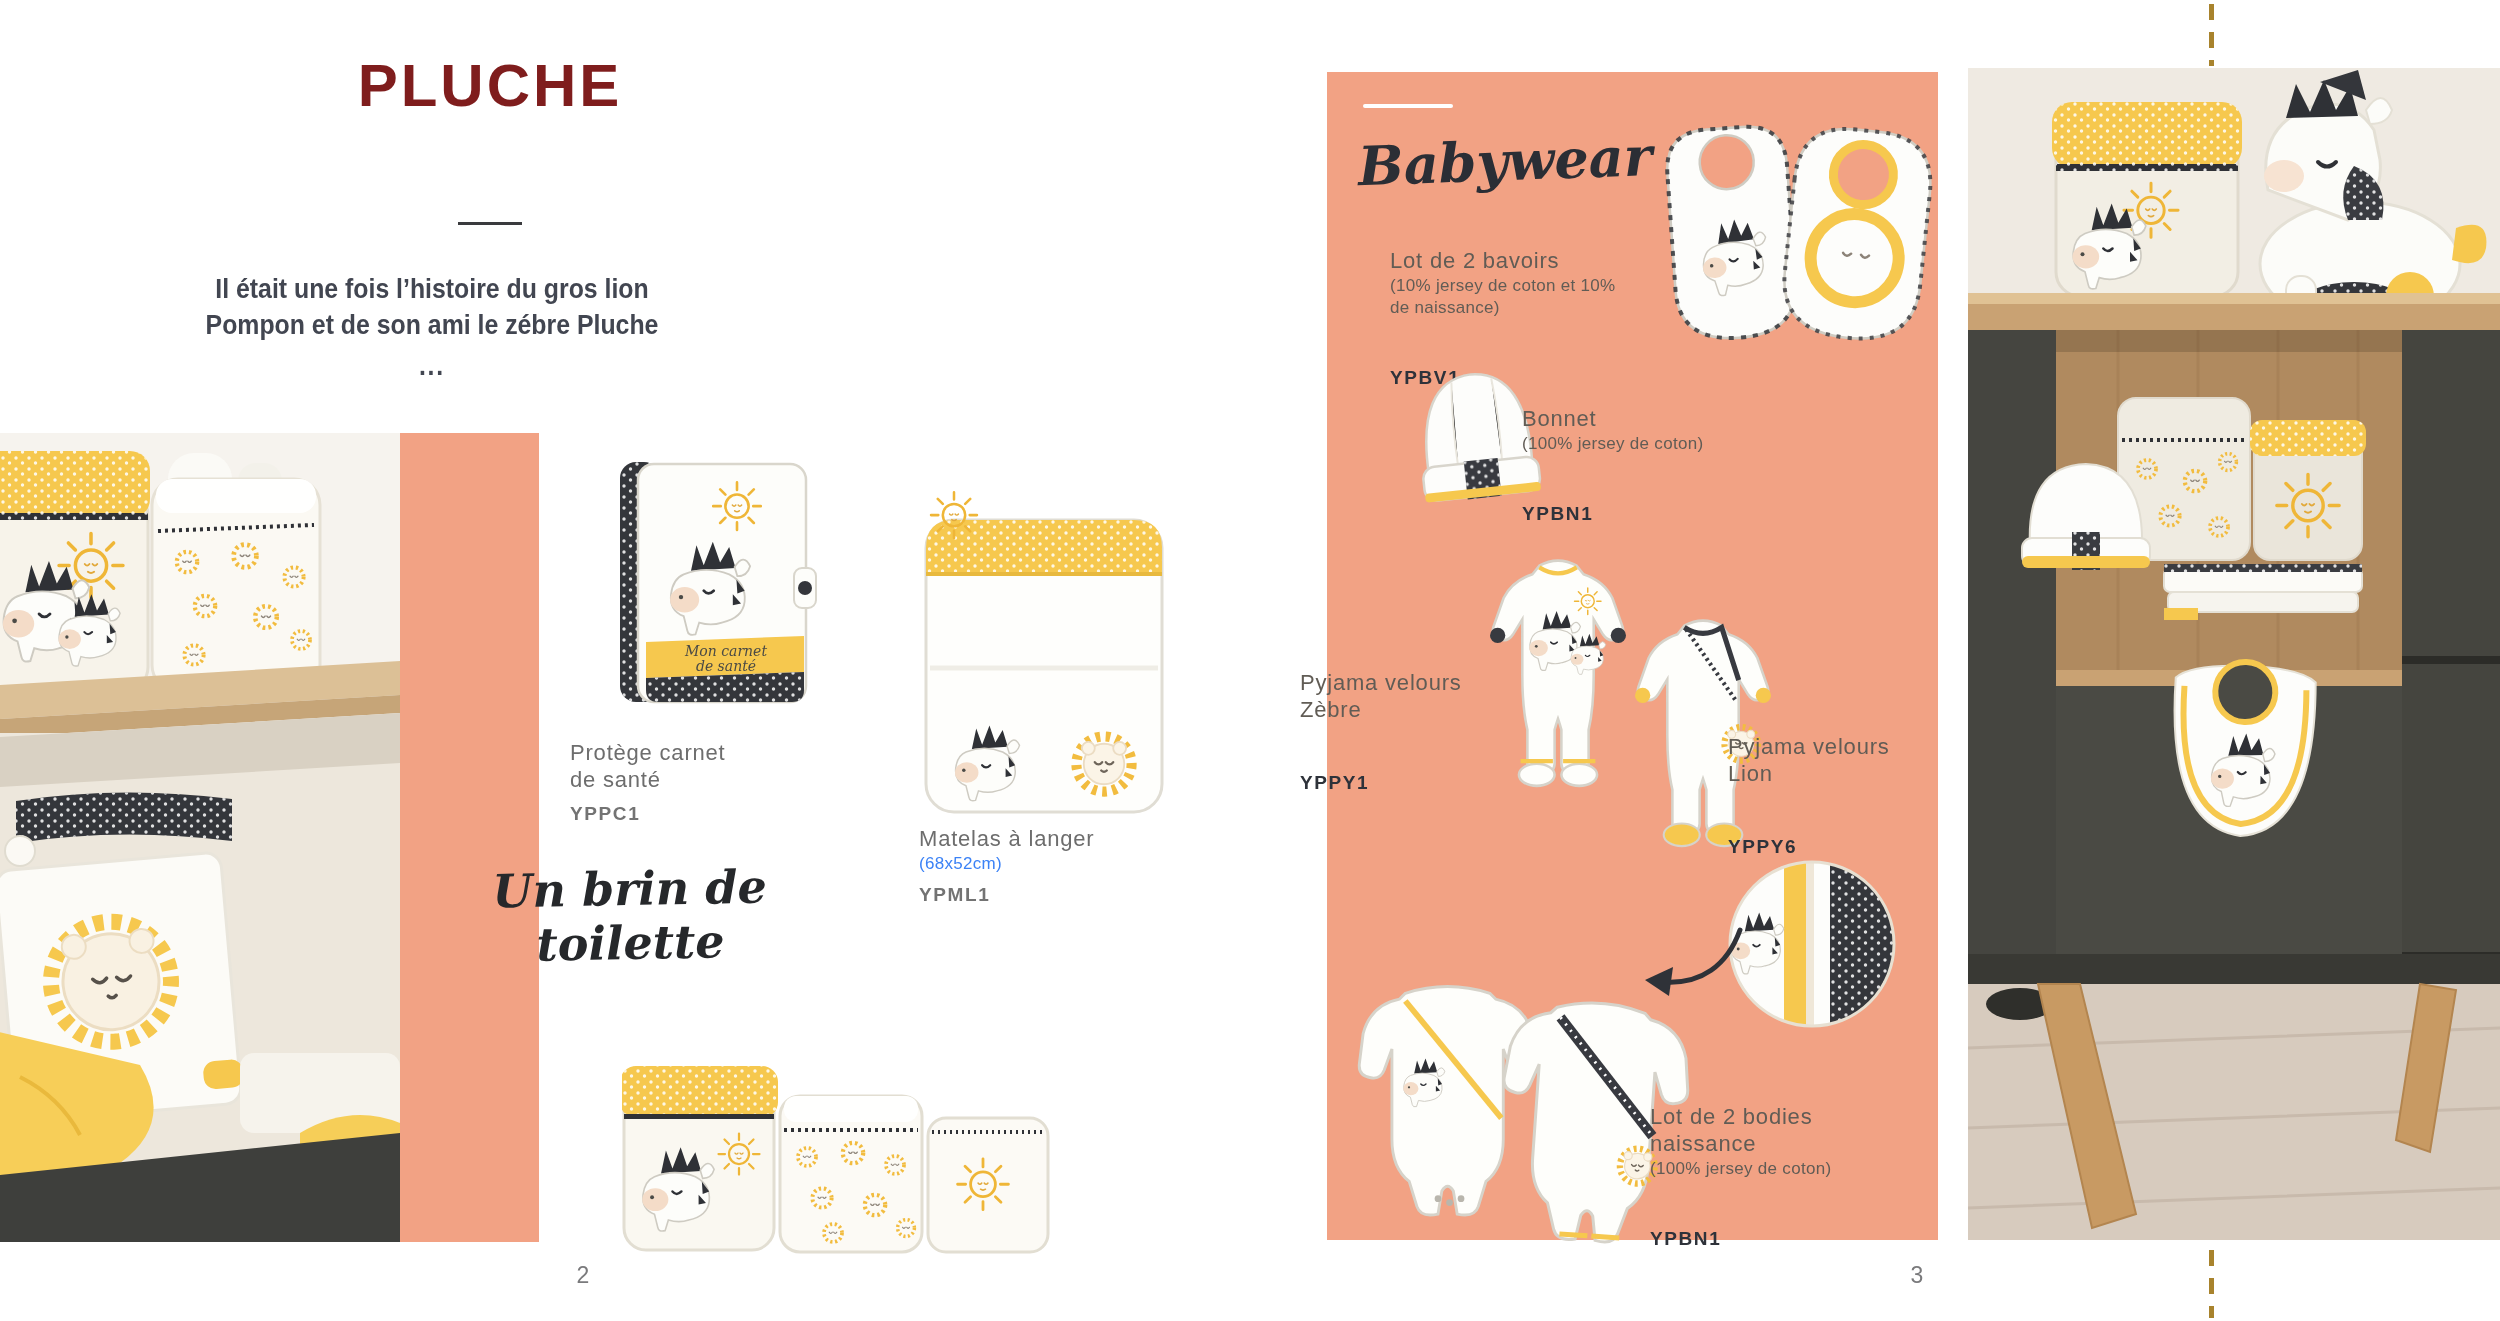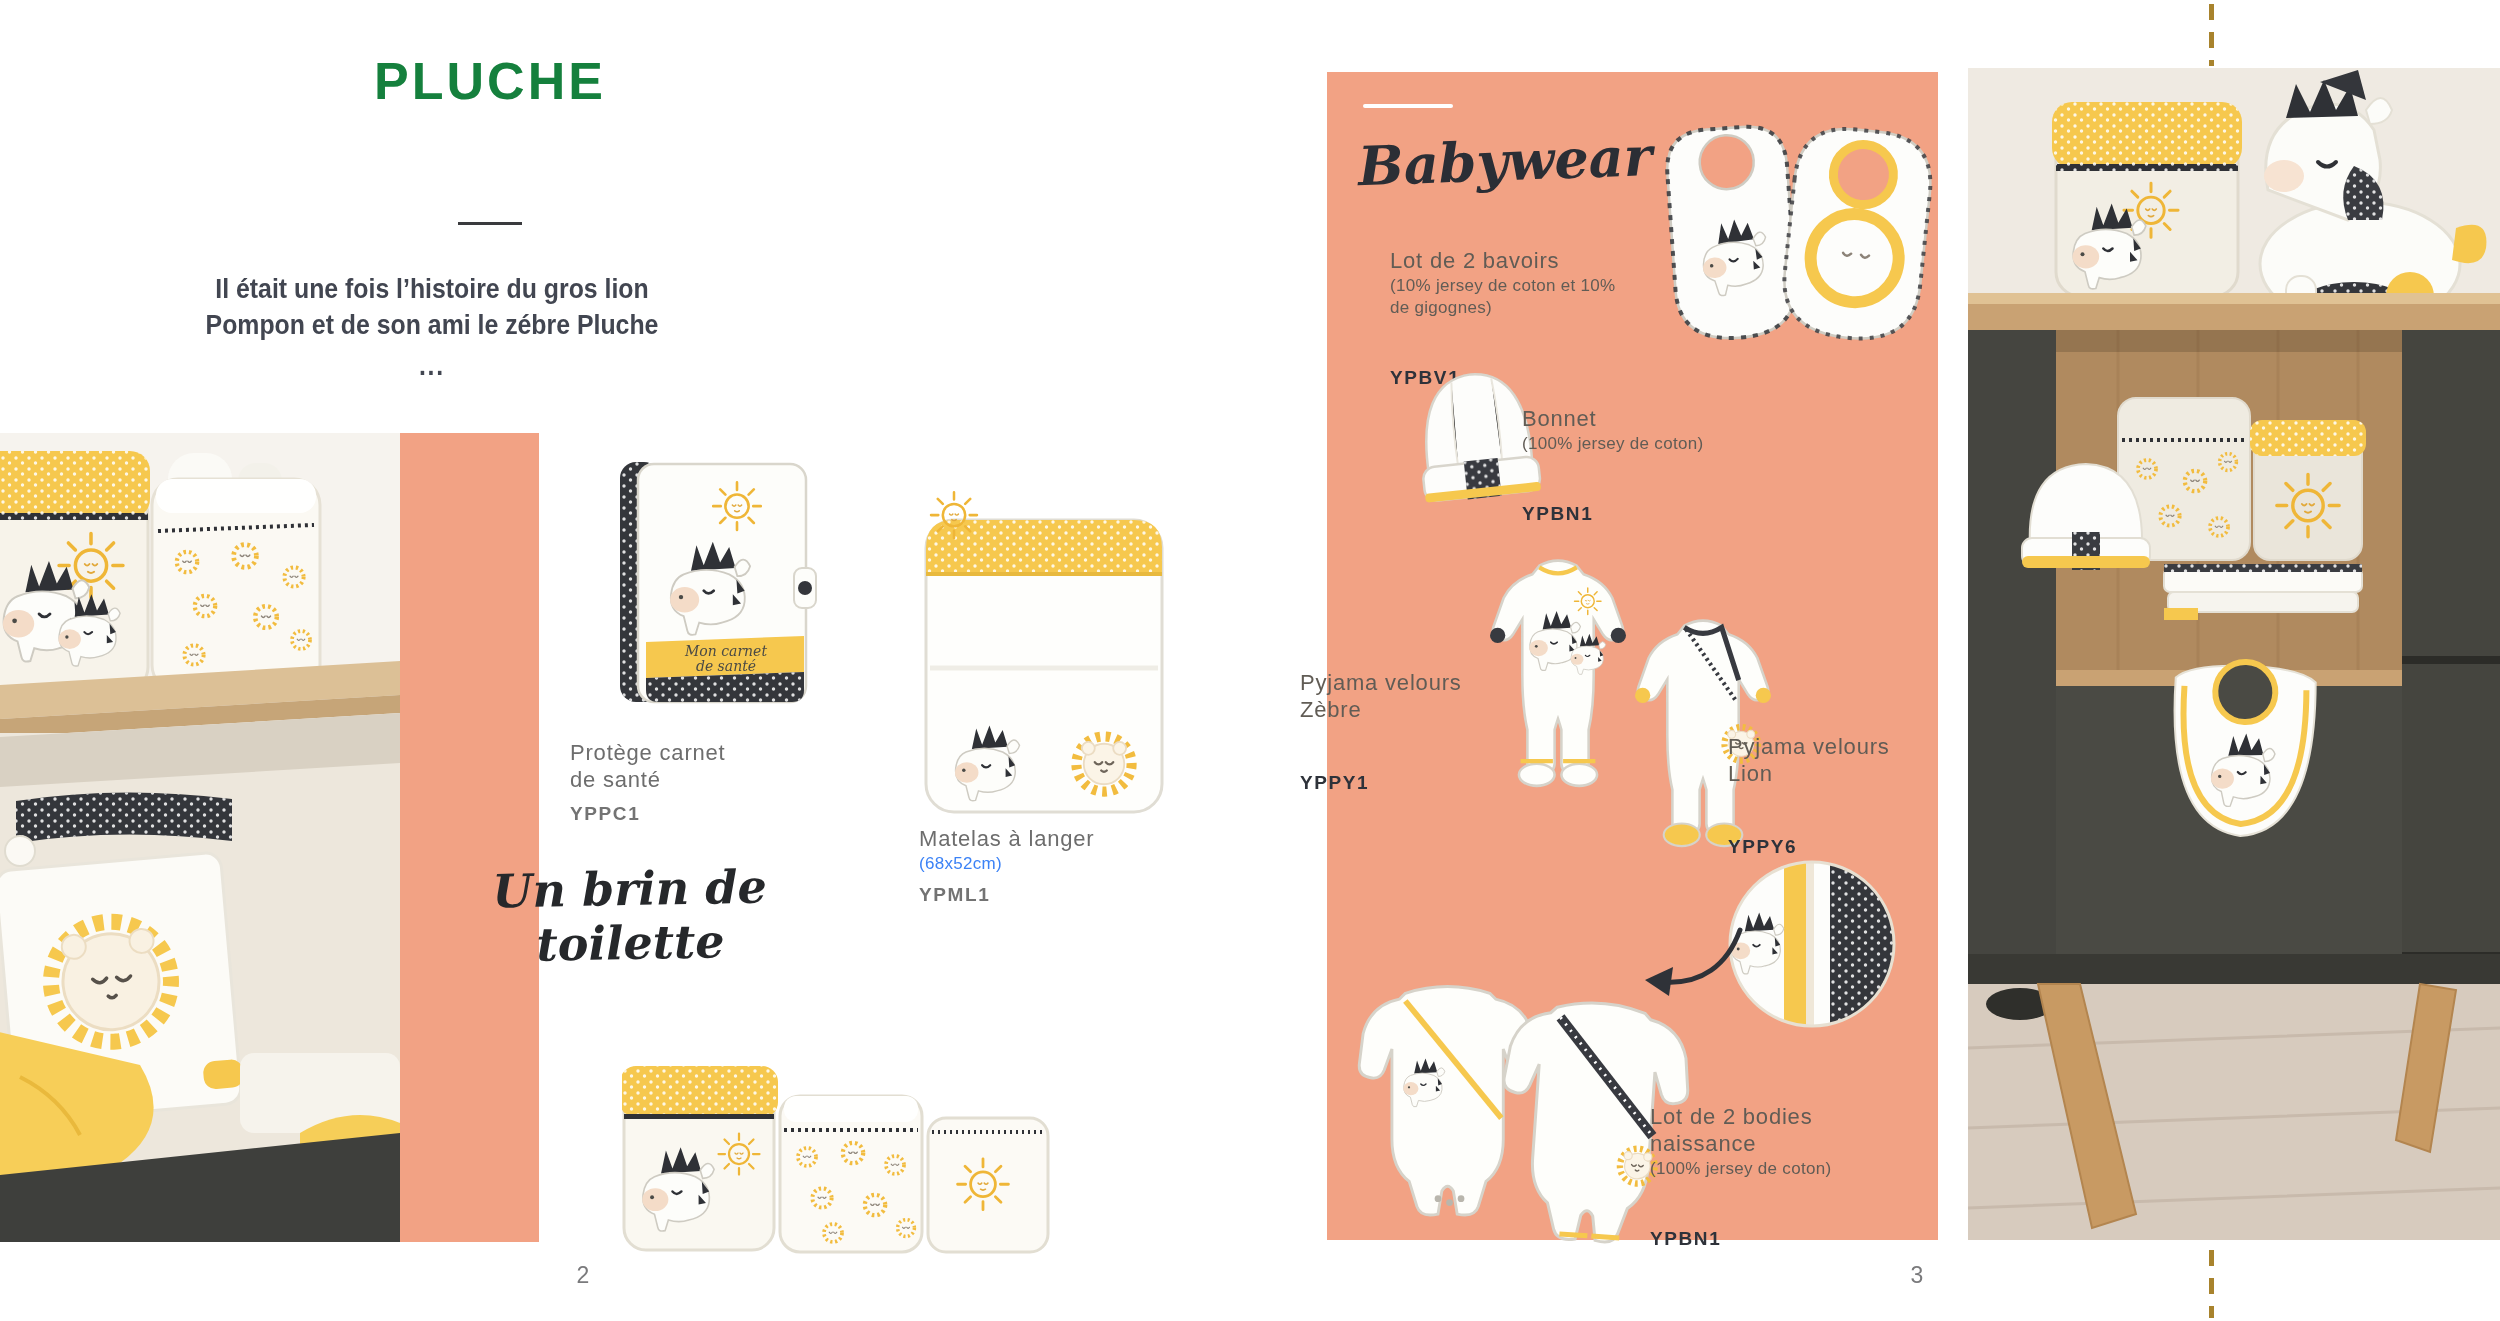--- a/index.html
+++ b/index.html
@@ -1,21 +1,21 @@
 <!DOCTYPE html>
 <html><head>
 <meta charset="utf-8">
 <style>
   html,body{margin:0;padding:0;background:#fff;}
   .canvas{position:relative;width:2500px;height:1321px;background:#ffffff;overflow:hidden;
           font-family:"Liberation Sans",sans-serif;}
   .abs{position:absolute;}
   
-  .title{left:190px;top:48px;width:600px;text-align:center;color:#15803d;
-         font-weight:bold;font-size:52px;letter-spacing:3px;line-height:1.28;}
+  .title{left:190px;top:48px;width:600px;text-align:center;color:#7f1d1d;
+         font-weight:bold;font-size:60px;letter-spacing:3px;line-height:1.28;}
   .title-rule{left:458px;top:222px;width:64px;height:3px;background:#3A3B3E;}
   .intro{left:132px;top:272px;width:600px;text-align:center;color:#424651;
          font-weight:bold;font-size:27px;line-height:1.32;transform:scaleX(.92);}
   .intro .dots{letter-spacing:2px;margin-top:6px;}
   .script{font-family:"DejaVu Serif",serif;font-style:italic;font-weight:bold;color:#26282B;}
   .script-left{left:420px;top:862px;width:420px;text-align:center;font-size:46px;transform:rotate(-1deg);}
   .script-babywear{left:1358px;top:128px;width:360px;font-size:54px;color:#2B2E35;transform:rotate(-2deg);}
   .cap{position:absolute;text-align:left;color:#6D6D6D;}
   .cap .l1{font-size:22px;letter-spacing:.8px;line-height:1.22;}
   .cap .sm{font-size:17px;letter-spacing:.3px;line-height:1.3;color:#3b82f6;}
@@ -223,21 +223,21 @@
       <path d="M10,70 Q10,14 66,14 L90,14 Q146,14 146,70 L146,162 Q146,222 78,222 Q10,222 10,162 Z" fill="#FDFDFB" stroke="#CFCCC3" stroke-width="2.5"></path>
       <path d="M10,70 Q10,14 66,14 L90,14 Q146,14 146,70 L146,162 Q146,222 78,222 Q10,222 10,162 Z" fill="none" stroke="#34363B" stroke-width="4" stroke-dasharray="4 7" opacity=".8"></path>
       <circle cx="78" cy="58" r="30" fill="#F2A284" stroke="#F6C84E" stroke-width="9"></circle>
       <circle cx="78" cy="142" r="44" fill="none" stroke="#F6C84E" stroke-width="12"></circle>
       <path d="M66,138 q4,5 8,0 M84,138 q4,5 8,0" stroke="#8C8378" stroke-width="2.5" fill="none" stroke-linecap="round"></path>
     </g>
   </svg>
   <div class="cap on-salmon" style="left:1390px;top:248px;width:270px">
     <div class="l1">Lot de 2 bavoirs</div>
     <div class="sm">(10% jersey de coton et 10%</div>
-    <div class="sm">de gigognes)</div>
+    <div class="sm">de naissance)</div>
     <div class="code">YPBV1</div>
   </div>
 
   <svg class="abs" style="left:1408px;top:348px" width="140" height="192" viewBox="0 0 140 192">
     <g transform="rotate(-6 70 96)">
       <path d="M18,122 Q14,28 70,26 Q126,28 122,122 Z" fill="#FDFDFB" stroke="#D8D5CC" stroke-width="2.5"></path>
       <path d="M50,32 Q46,72 48,120 M90,32 Q94,72 92,120" stroke="#E9E6DD" stroke-width="2"></path>
       <rect x="12" y="114" width="116" height="34" rx="12" fill="#FDFDFB" stroke="#D8D5CC" stroke-width="2.5"></rect>
       <rect x="54" y="112" width="34" height="38" fill="#383A40"></rect>
       <rect x="54" y="112" width="34" height="38" fill="url(#pw)"></rect>

